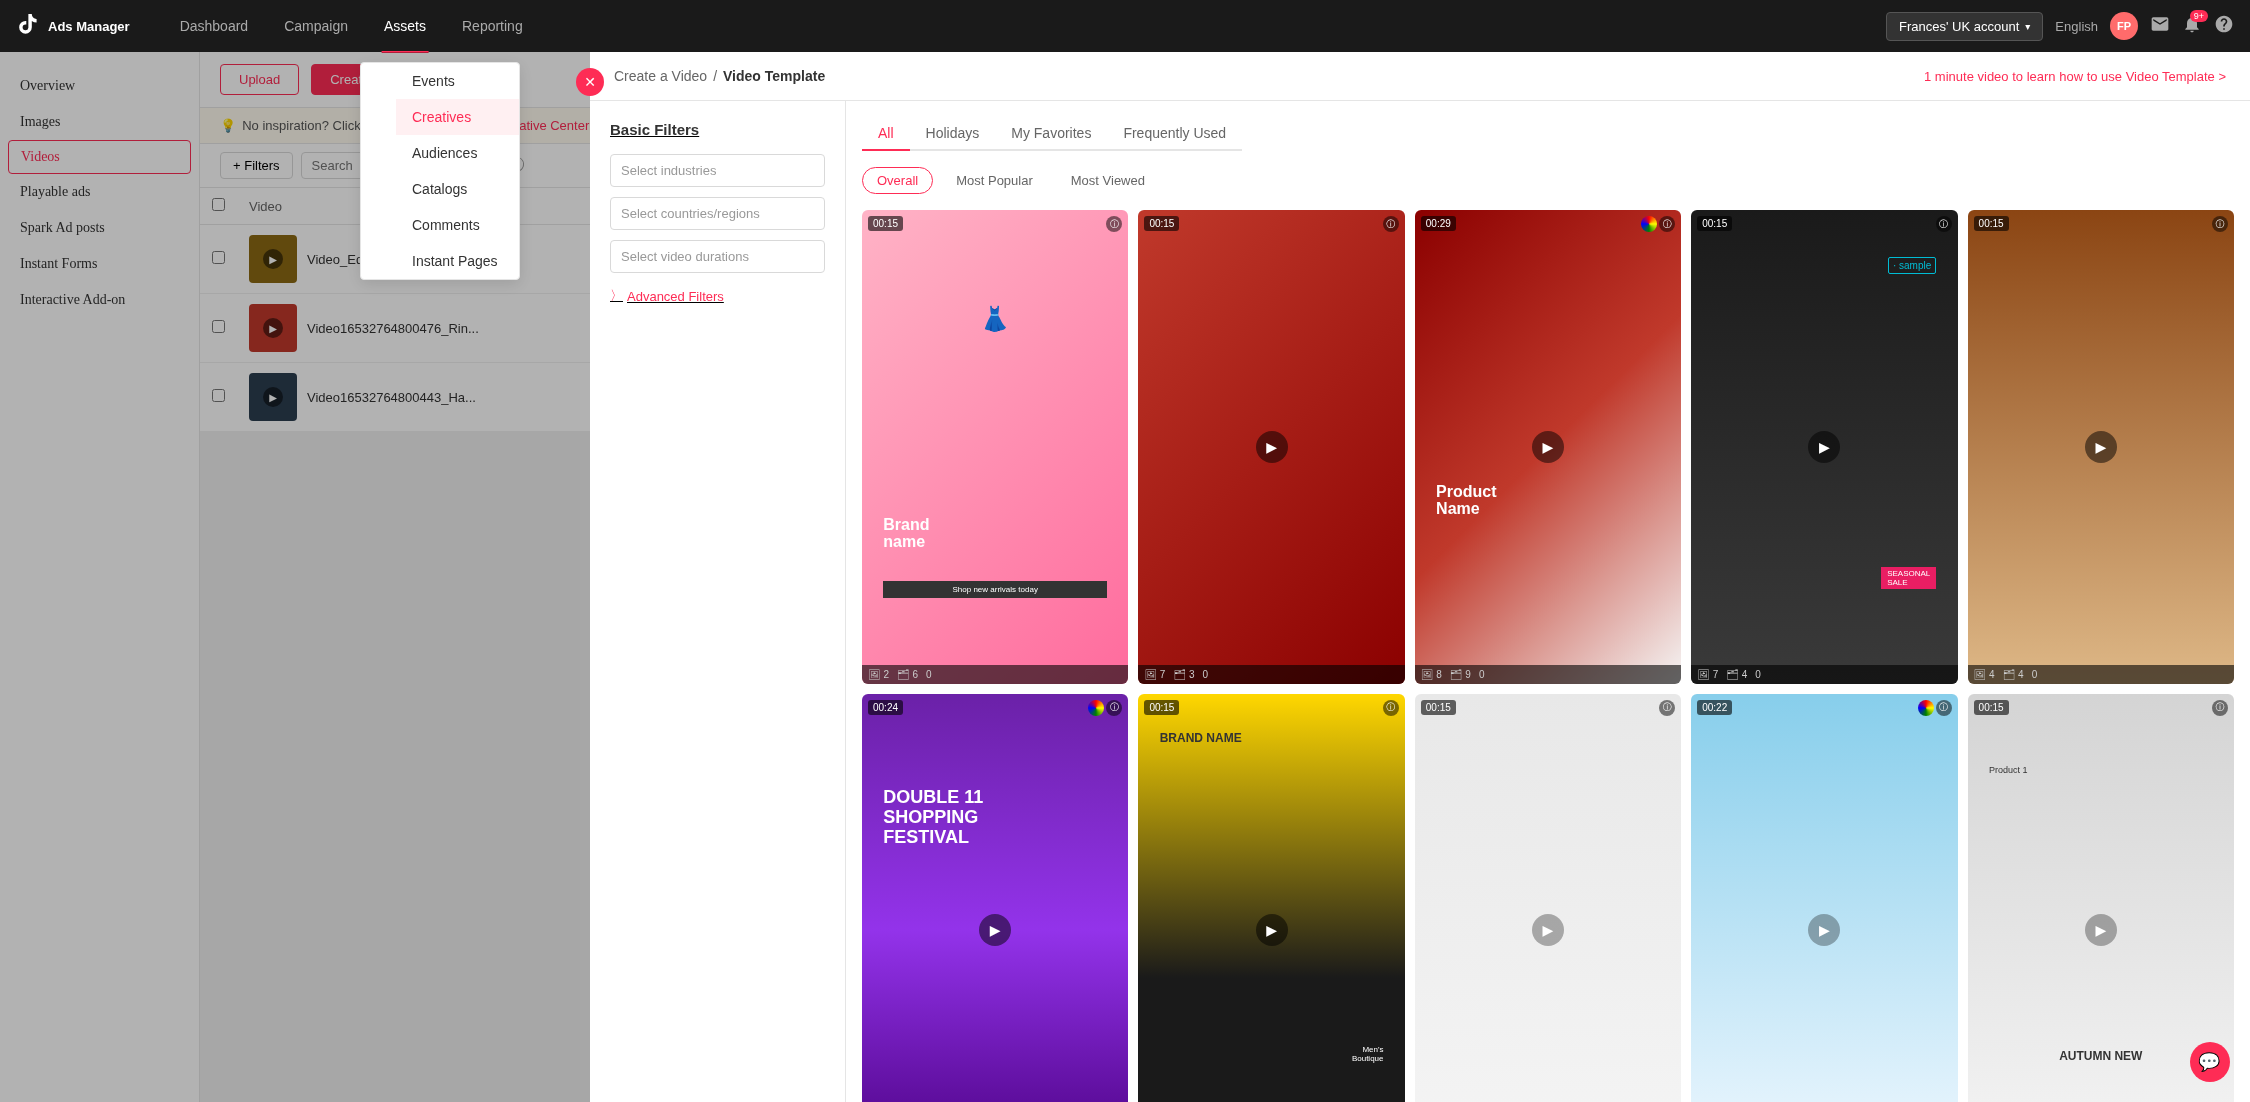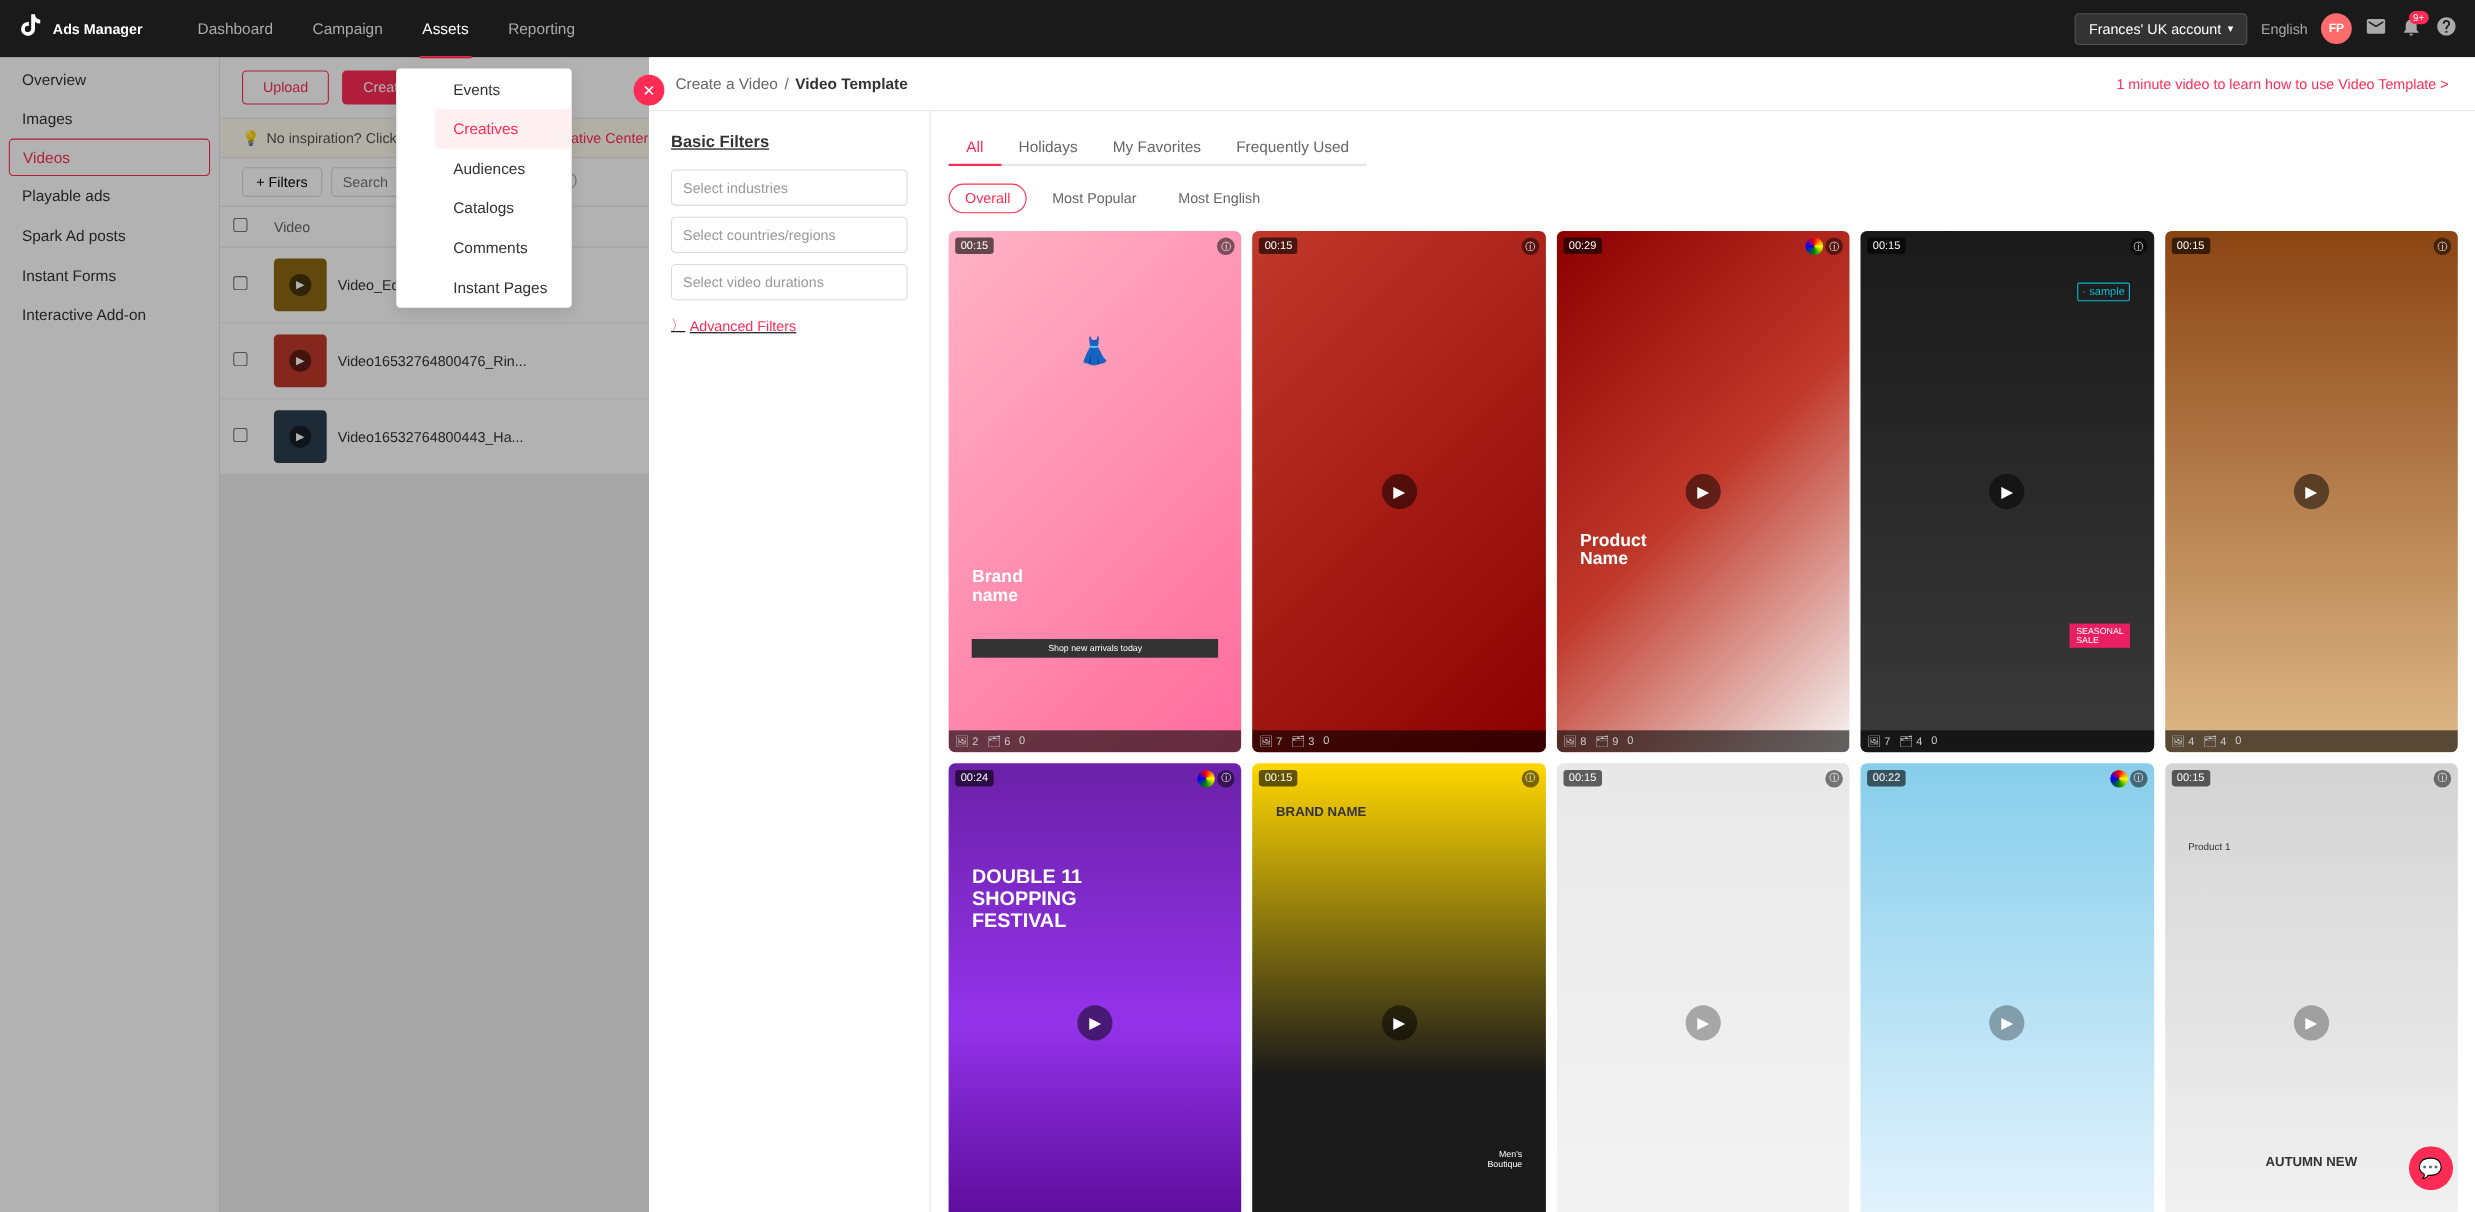--- a/index.html
+++ b/index.html
@@ -21,21 +21,21 @@
     .account-selector .chevron { font-size: 10px; }
     .lang-text { color: #aaa; font-size: 13px; }
     .nav-icon-btn { color: #aaa; font-size: 18px; cursor: pointer; position: relative; }
     .badge { position: absolute; top: -4px; right: -6px; background: #fe2c55; color: white; border-radius: 10px; font-size: 9px; padding: 1px 4px; min-width: 16px; text-align: center; }
     .avatar { width: 28px; height: 28px; border-radius: 50%; background: #ff6b6b; display: flex; align-items: center; justify-content: center; color: white; font-size: 11px; font-weight: 600; cursor: pointer; }
 
     
     .main-layout { display: flex; margin-top: 52px; height: calc(100vh - 52px); }
 
     
-    .sidebar { width: 200px; background: white; border-right: 1px solid #e5e5e5; flex-shrink: 0; padding: 2px 0; overflow-y: auto; }
+    .sidebar { width: 200px; background: white; border-right: 1px solid #e5e5e5; flex-shrink: 0; padding: 16px 0; overflow-y: auto; font-family: Liberation Serif, serif; }
     .sidebar-item { padding: 10px 20px; cursor: pointer; color: #333; font-size: 14px; border-radius: 0; display: flex; align-items: center; }
     .sidebar-item.active { color: #fe2c55; border: 1.5px solid #fe2c55; border-radius: 4px; margin: 0 8px; padding: 8px 12px; }
 
     
     .content-area { flex: 1; background: #f0f0f0; position: relative; overflow: hidden; }
 
     
     .content-toolbar { background: white; padding: 12px 20px; display: flex; align-items: center; gap: 12px; border-bottom: 1px solid #e5e5e5; }
     .btn-upload { background: white; border: 1.5px solid #fe2c55; color: #fe2c55; padding: 7px 18px; border-radius: 4px; font-size: 13px; cursor: pointer; font-weight: 500; }
     .btn-create { background: #fe2c55; border: 1.5px solid #fe2c55; color: white; padding: 7px 18px; border-radius: 4px; font-size: 13px; cursor: pointer; font-weight: 500; }
@@ -300,21 +300,21 @@
           <div class="tmpl-tab active">All</div>
           <div class="tmpl-tab">Holidays</div>
           <div class="tmpl-tab">My Favorites</div>
           <div class="tmpl-tab">Frequently Used</div>
         </div>
       </div>
 
       <div class="tmpl-sub-tabs">
         <div class="tmpl-sub-tab active">Overall</div>
         <div class="tmpl-sub-tab">Most Popular</div>
-        <div class="tmpl-sub-tab">Most English</div>
+        <div class="tmpl-sub-tab">Most Viewed</div>
       </div>
 
       <div class="templates-grid">
 
         <div class="template-card bg-pink">
           <span class="tmpl-duration">00:15</span>
           <span class="tmpl-info-icon">ⓘ</span>
           <div style="position:absolute;top:20%;left:50%;transform:translateX(-50%);font-size:24px;">👗</div>
           <div style="position:absolute;bottom:28%;left:8%;font-size:16px;font-weight:700;color:#fff;line-height:1.1;">Brand<br>name</div>
           <div style="position:absolute;bottom:18%;left:8%;right:8%;background:#333;color:white;font-size:8px;padding:4px;text-align:center;">Shop new arrivals today</div>

